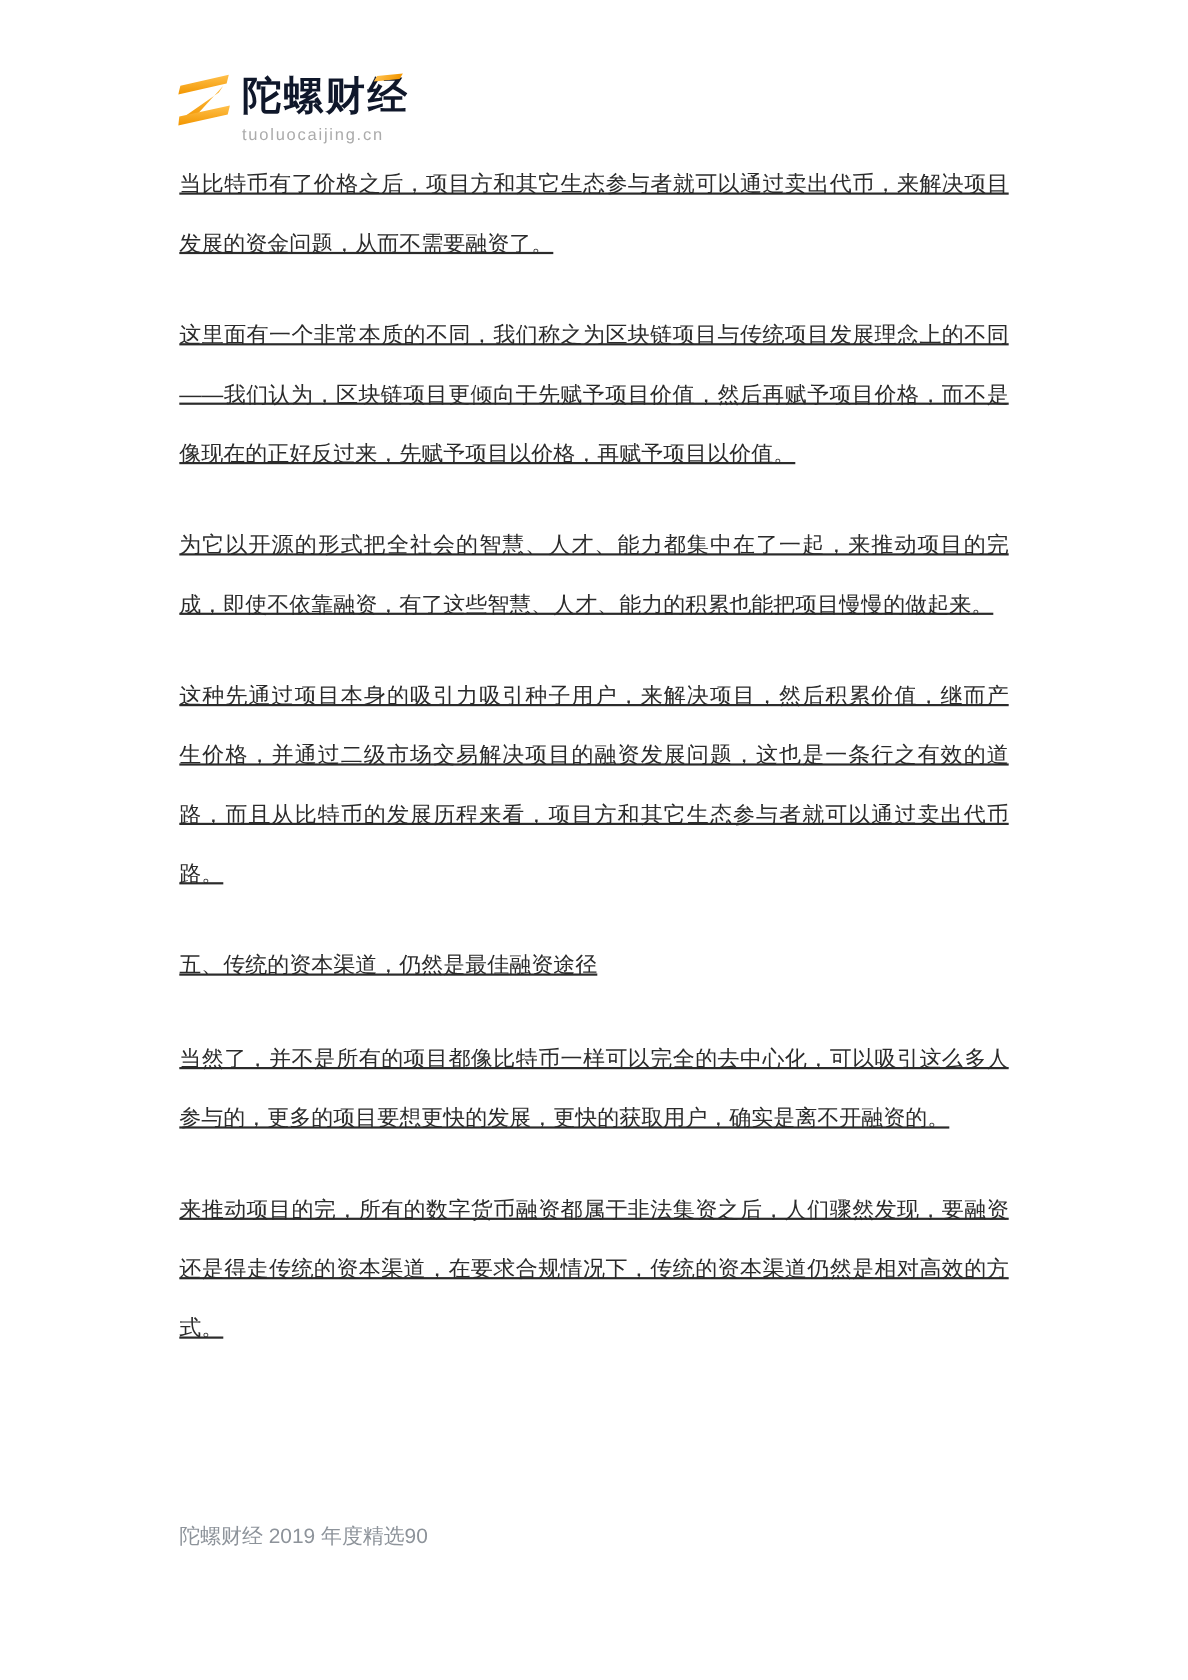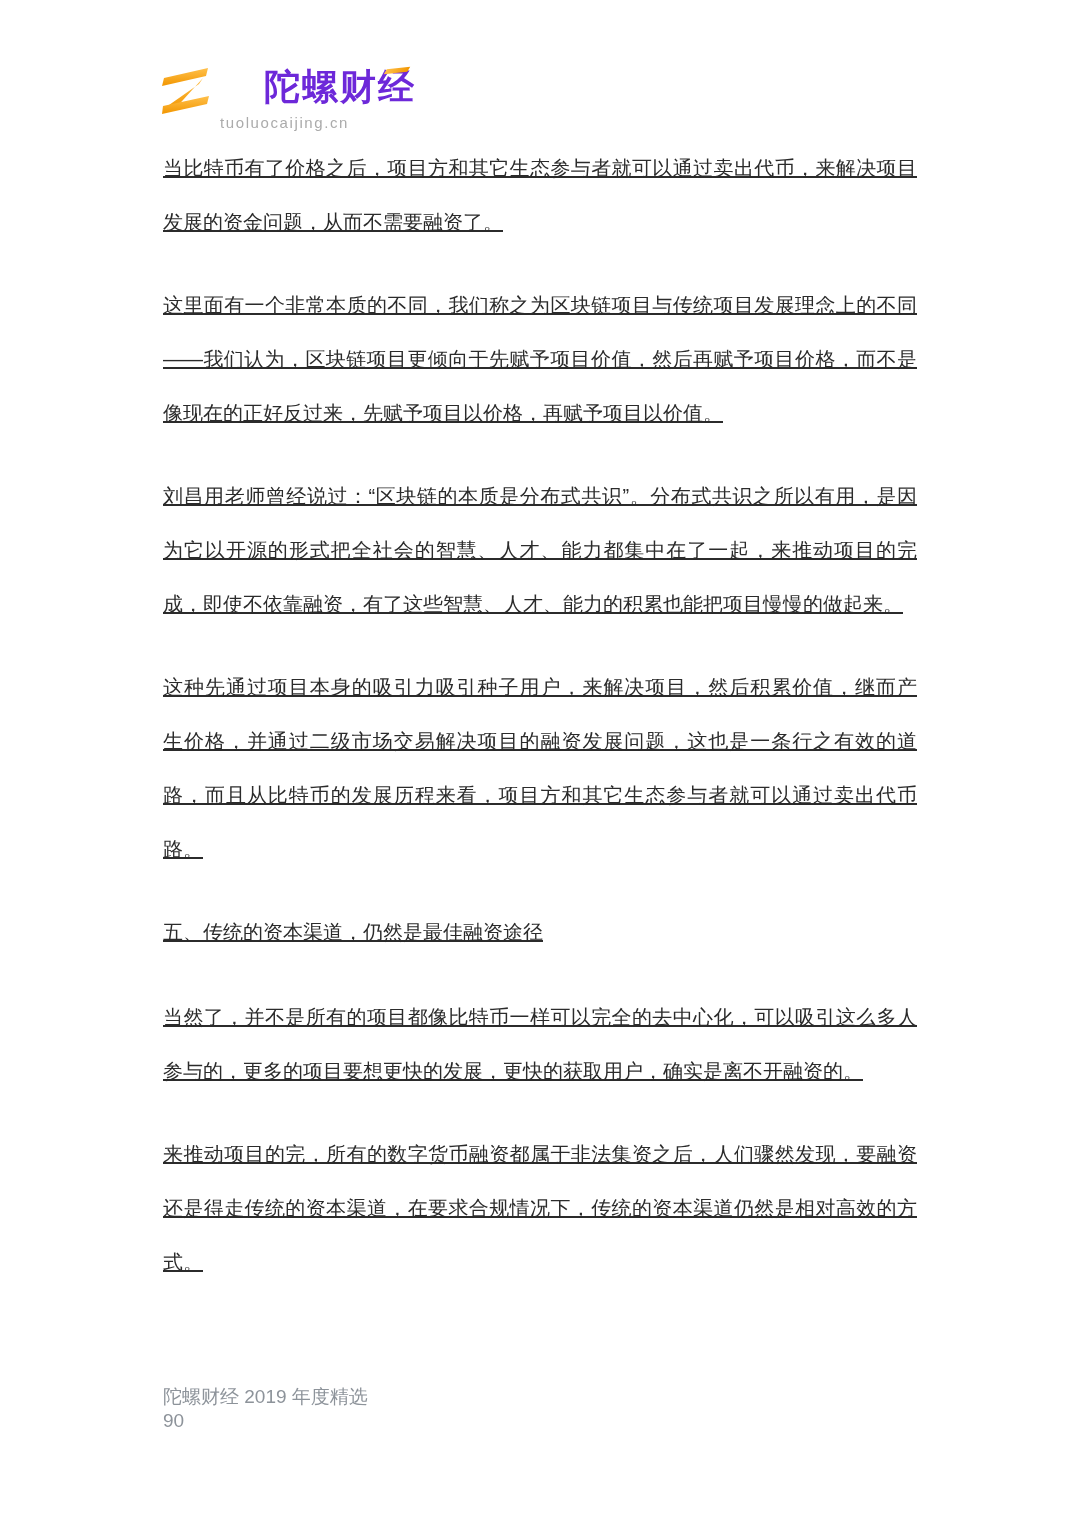--- a/index.html
+++ b/index.html
@@ -19,25 +19,24 @@
     left: 162px;
     top: 66px;
     display: flex;
     align-items: flex-start;
   }
   .logo-mark { width: 48px; height: 52px; display: block; }
   .logo-textwrap { margin-left: 10px; position: relative; }
   .brand {
     font-size: 36px;
     font-weight: bold;
-    color: #6d28d9;
+    color: #0f172a;
     letter-spacing: 2px;
     line-height: 42px;
     white-space: nowrap;
-    margin-left: 44px;
   }
   .domain {
     font-size: 15px;
     color: #ababab;
     letter-spacing: 1.6px;
     line-height: 17px;
     margin-top: 6px;
     white-space: nowrap;
   }
   .logo-accent {
@@ -75,21 +74,20 @@
   .footer {
     position: absolute;
     left: 163px;
     top: 1384px;
     width: 754px;
     display: flex;
     justify-content: flex-start;
     align-items: baseline;
     color: #8d939a;
     font-size: 19px;
-    flex-direction: column;
   }
 </style>
 </head>
 <body>
 
 <div class="page">
 
   <header class="logo">
     <svg class="logo-mark" viewBox="0 0 48 52" aria-hidden="true">
       <defs>
@@ -113,21 +111,20 @@
       <div class="paragraph">
         <div class="line">当比特币有了价格之后，项目方和其它生态参与者就可以通过卖出代币，来解决项目</div>
         <div class="line final">发展的资金问题，从而不需要融资了。</div>
       </div>
       <div class="paragraph">
         <div class="line">这里面有一个非常本质的不同，我们称之为区块链项目与传统项目发展理念上的不同</div>
         <div class="line">——我们认为，区块链项目更倾向于先赋予项目价值，然后再赋予项目价格，而不是</div>
         <div class="line final">像现在的正好反过来，先赋予项目以价格，再赋予项目以价值。</div>
       </div>
       <div class="paragraph">
-        <div class="line">刘昌用老师曾经说过：“区块链的本质是分布式共识”。分布式共识之所以有用，是因</div>
         <div class="line">为它以开源的形式把全社会的智慧、人才、能力都集中在了一起，来推动项目的完</div>
         <div class="line final">成，即使不依靠融资，有了这些智慧、人才、能力的积累也能把项目慢慢的做起来。</div>
       </div>
       <div class="paragraph">
         <div class="line">这种先通过项目本身的吸引力吸引种子用户，来解决项目，然后积累价值，继而产</div>
         <div class="line">生价格，并通过二级市场交易解决项目的融资发展问题，这也是一条行之有效的道</div>
         <div class="line">路，而且从比特币的发展历程来看，项目方和其它生态参与者就可以通过卖出代币</div>
         <div class="line final">路。</div>
       </div>
       <div class="paragraph heading">

